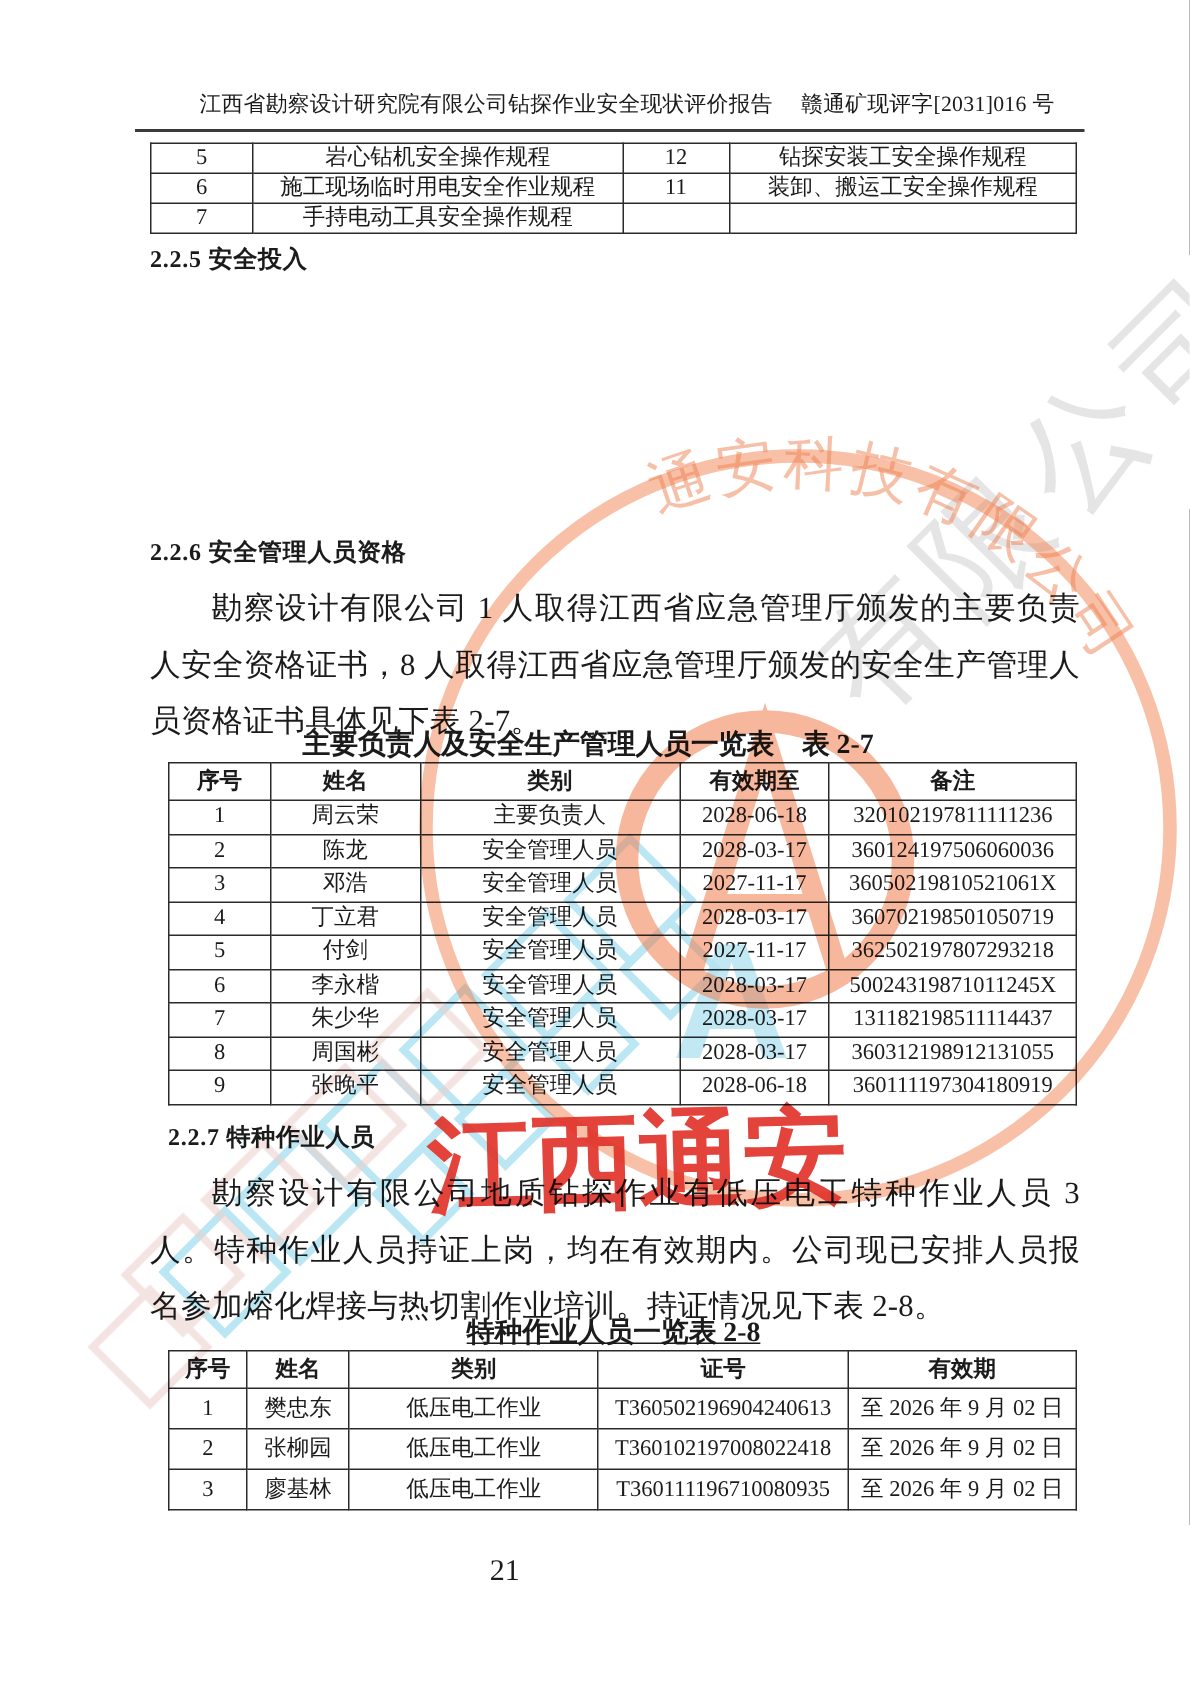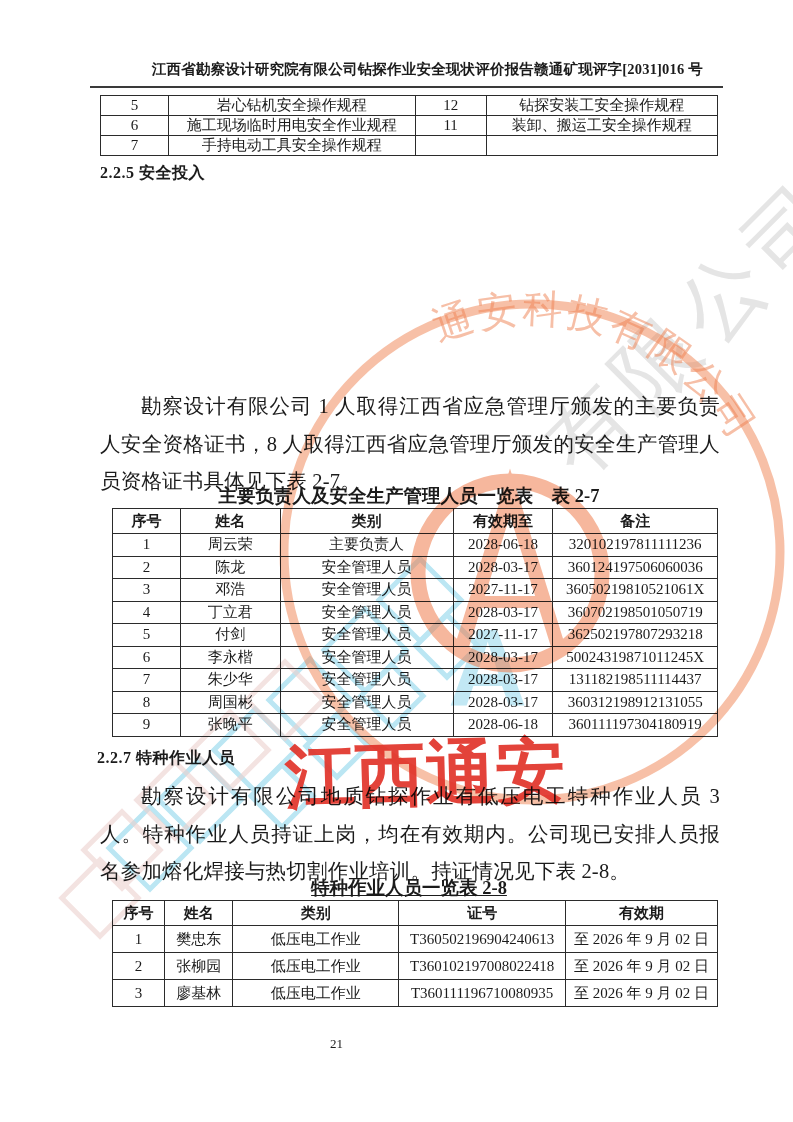--- a/index.html
+++ b/index.html
@@ -3,42 +3,42 @@
 <meta charset="utf-8">
 <style>
   html,body{margin:0;padding:0;background:#888;}
   .page{
     position:relative;width:793px;height:1122px;background:#fff;
     font-family:"Liberation Serif","DejavU Serif",serif;color:#1b1b1b;
     margin:0 auto;overflow:hidden;
   }
   .abs{position:absolute;}
   
-  .doc-header{top:60px;left:133px;width:570px;display:flex;justify-content:flex-end;
-    font-size:14.5px;font-weight:bold;letter-spacing:.2px;}
+  .doc-header{top:60px;left:133px;width:570px;display:flex;justify-content:space-between;
+    font-size:14.5px;font-weight:normal;letter-spacing:.2px;}
   .header-rule{top:86px;left:90px;width:633px;border-top:2px solid #3a3a3a;}
   
   table.doc{border-collapse:collapse;table-layout:fixed;width:100%;}
   table.doc td,table.doc th{border:1px solid #2b2b2b;text-align:center;vertical-align:middle;
     padding:0 2px;font-size:15px;line-height:1.25;overflow:hidden;white-space:nowrap;}
   table.doc th{font-weight:bold;}
   .toptable-wrap{top:95px;left:100px;width:618px;}
   .toptable-wrap td{height:19px;}
   .t27-wrap{top:508px;left:112px;width:606px;}
   .t27-wrap th{height:24px;}
   .t27-wrap td{height:21.5px;}
   .t28-wrap{top:900px;left:112px;width:606px;}
   .t28-wrap th{height:24px;}
   .t28-wrap td{height:26px;}
   
   .h2{font-size:16px;font-weight:bold;letter-spacing:.5px;}
   .para{width:620px;font-size:20.5px;line-height:37.5px;text-align:justify;
     text-indent:2em;letter-spacing:.2px;}
   .tbl-title{width:618px;text-align:center;font-size:18.5px;font-weight:bold;}
-  .footer-page{top:1036px;left:0;width:673px;text-align:center;font-size:13px;font-family:Liberation Serif, serif;}
+  .footer-page{top:1036px;left:0;width:673px;text-align:center;font-size:20px;font-family:Liberation Serif, serif;}
   
   .wm-layer{inset:0;z-index:6;pointer-events:none;mix-blend-mode:multiply;}
   .content{z-index:2;}
 </style>
 </head>
 <body>
 
 <div class="page">
 
   <div class="abs content doc-header">
@@ -73,23 +73,24 @@
           <td>手持电动工具安全操作规程</td>
           <td></td>
           <td></td>
         </tr>
       </tbody>
     </table>
   </div>
 
   <div class="abs content h2" style="top:163px;left:100px;">2.2.5 安全投入</div>
 
+  <div class="abs content h2" style="top:358px;left:100px;">2.2.6 安全管理人员资格</div>
   <div class="abs content para" style="top:388px;left:100px;">勘察设计有限公司 1 人取得江西省应急管理厅颁发的主要负责人安全资格证书，8 人取得江西省应急管理厅颁发的安全生产管理人员资格证书具体见下表 2-7。</div>
 
-  <div class="abs content tbl-title" style="top:483px;left:100px;">主要负责人及安全生产管理人员一览表　表 2-7</div>
+  <div class="abs content tbl-title" style="top:483px;left:83px;">主要负责人及安全生产管理人员一览表　表 2-7</div>
   <div class="abs content t27-wrap">
     <table class="doc">
       <colgroup>
           <col style="width:11.2%">
           <col style="width:16.5%">
           <col style="width:28.6%">
           <col style="width:16.5%">
           <col style="width:27.2%">
         </colgroup>
       <tbody>
@@ -160,21 +161,21 @@
           <td>9</td>
           <td>张晚平</td>
           <td>安全管理人员</td>
           <td>2028-06-18</td>
           <td>360111197304180919</td>
         </tr>
       </tbody>
     </table>
   </div>
 
-  <div class="abs content h2" style="top:748px;left:97px;">2.2.7 特种作业人员</div>
+  <div class="abs content h2" style="top:748px;left:112px;">2.2.7 特种作业人员</div>
   <div class="abs content para" style="top:778px;left:100px;">勘察设计有限公司地质钻探作业有低压电工特种作业人员 3 人。特种作业人员持证上岗，均在有效期内。公司现已安排人员报名参加熔化焊接与热切割作业培训。持证情况见下表 2-8。</div>
 
   <div class="abs content tbl-title" style="top:875px;left:100px;text-decoration:underline;">特种作业人员一览表 2-8</div>
   <div class="abs content t28-wrap">
     <table class="doc">
       <colgroup>
           <col style="width:8.6%">
           <col style="width:11.3%">
           <col style="width:27.4%">
           <col style="width:27.6%">

